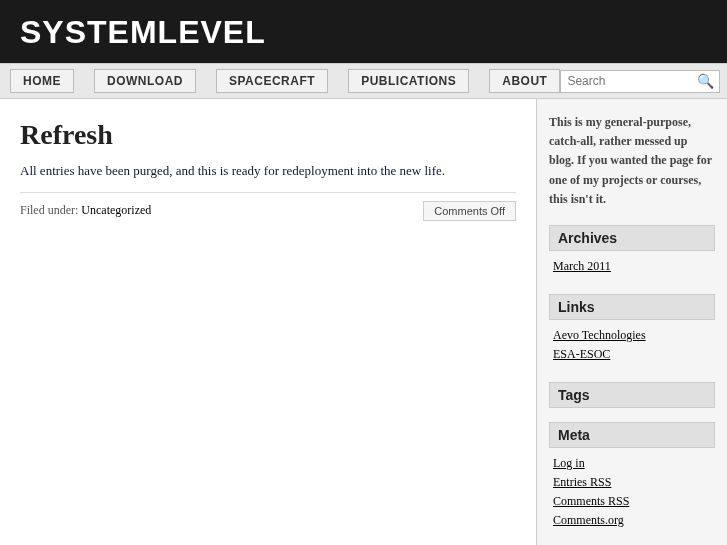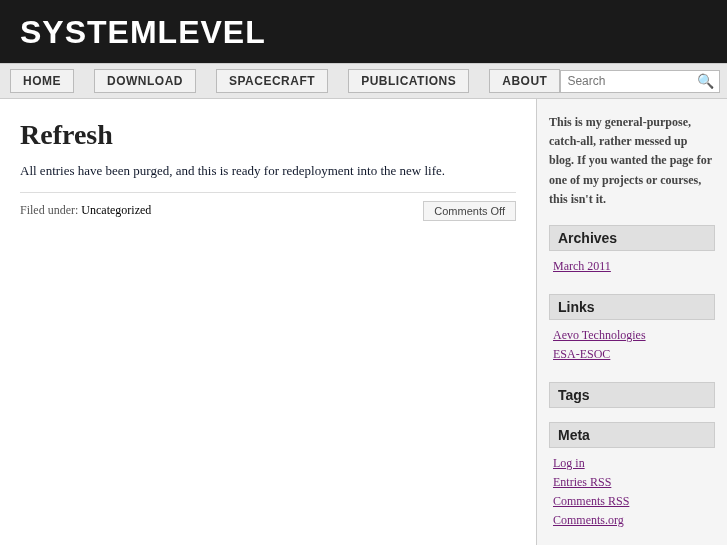--- a/index.html
+++ b/index.html
@@ -151,21 +151,21 @@
       font-family: Arial, sans-serif;
       color: #222;
       margin-bottom: 6px;
     }
     .widget-content {
       padding: 2px 4px;
     }
     .widget-link {
       display: block;
       font-size: 12px;
-      color: #701a75;
+      color: #000000;
       text-decoration: underline;
       margin-bottom: 4px;
       cursor: pointer;
     }
   </style>
 </head>
 <body>
 
 <div id="header">
   <span id="site-title">SYSTEMLEVEL</span>

